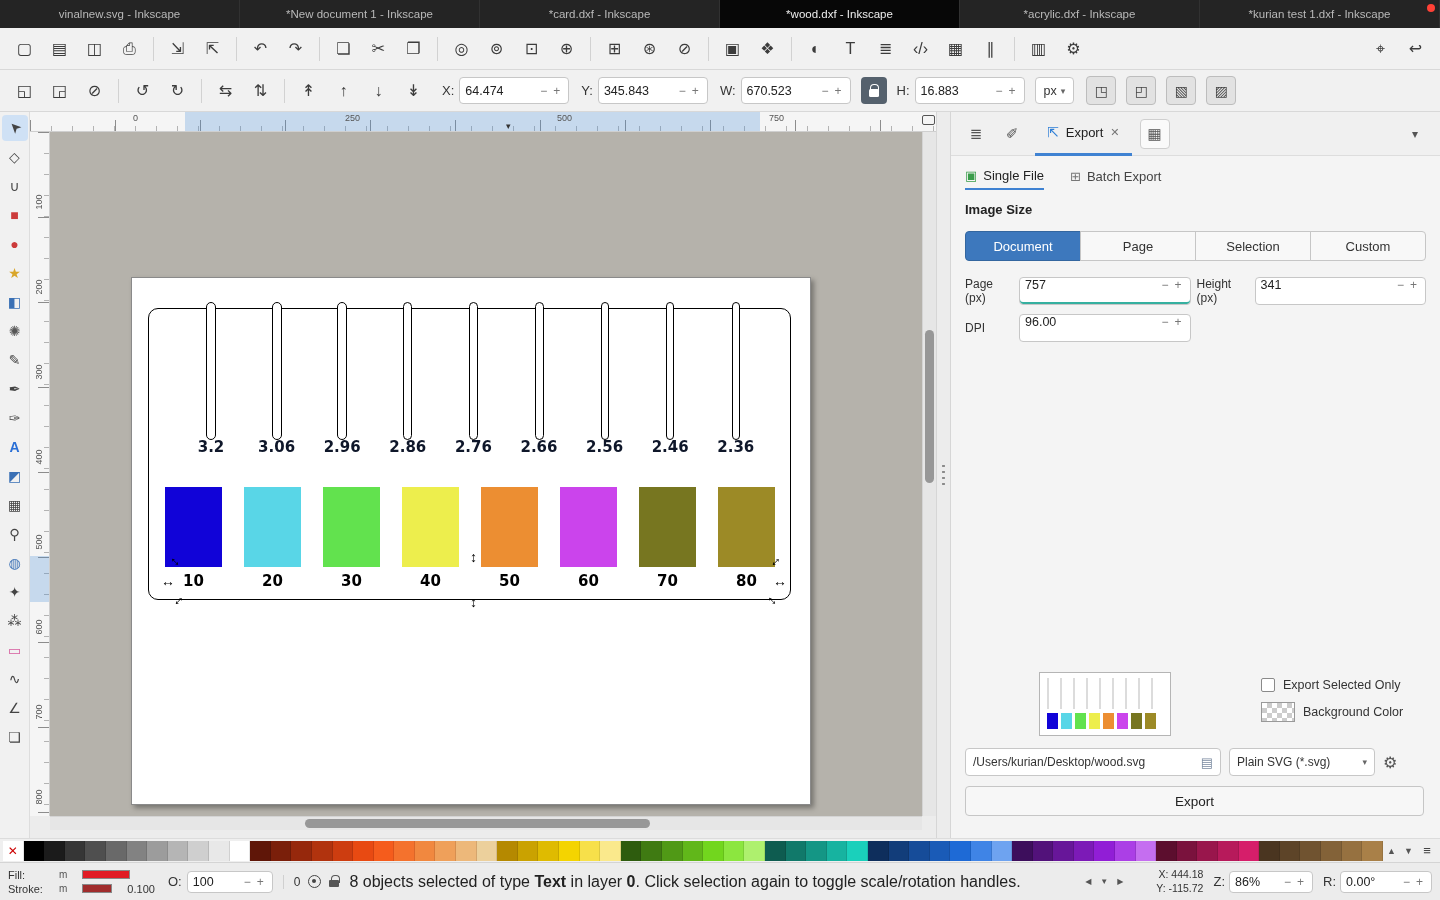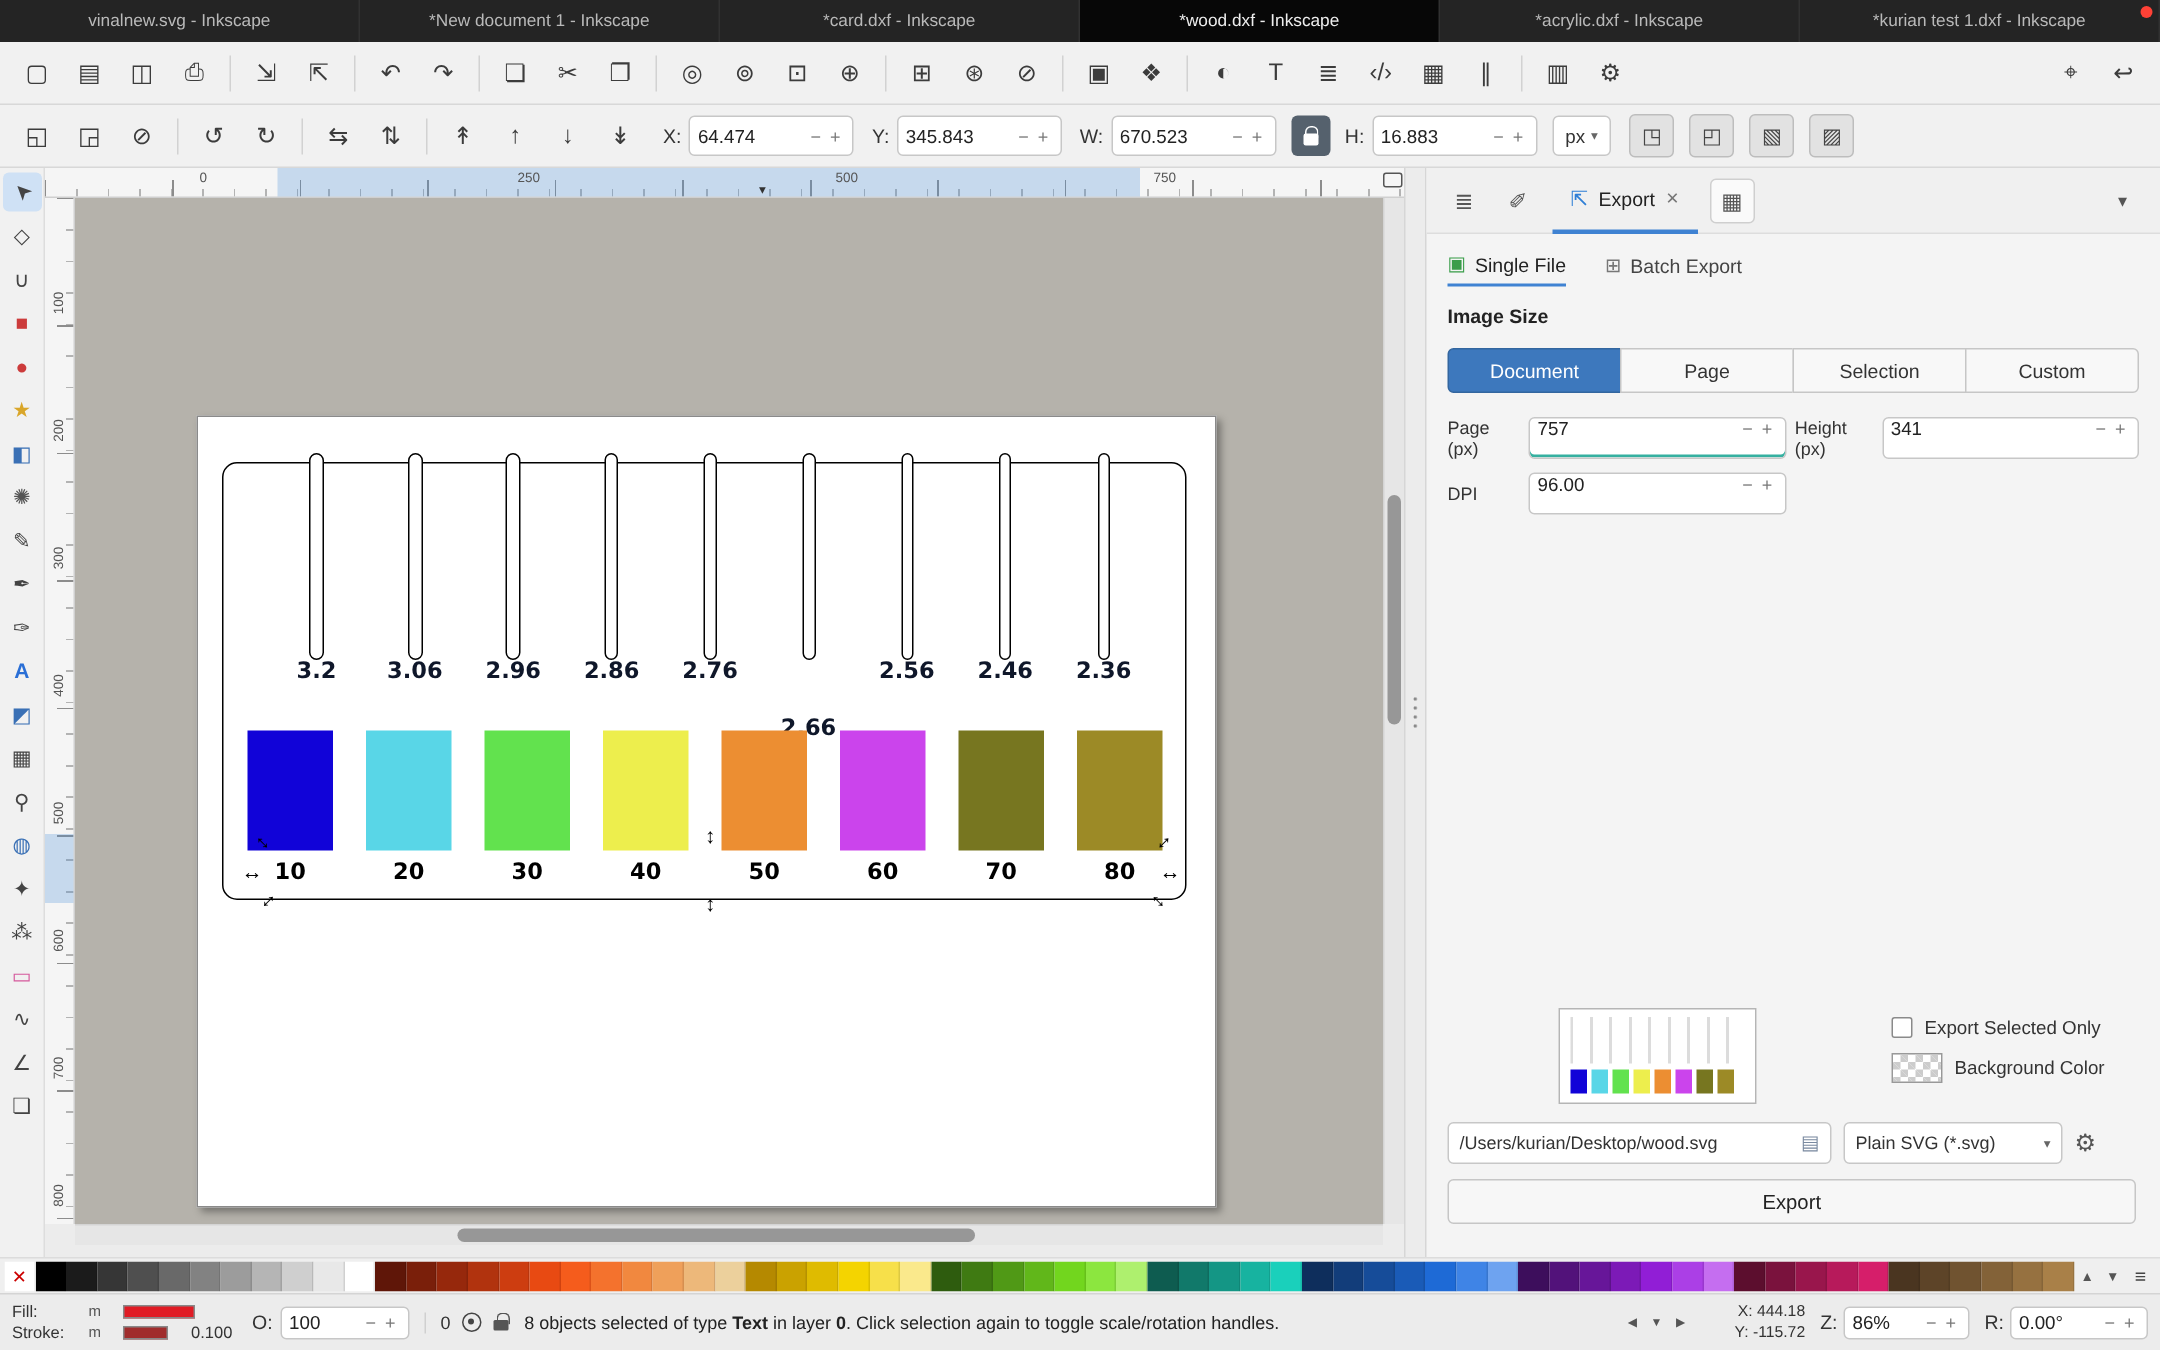--- a/index.html
+++ b/index.html
@@ -80,21 +80,21 @@
   .micon.single{color:#3a9d4a}
   .micon.batch{color:#777}
   #scoperow{display:flex;padding:6px 14px 12px}
   .scope{flex:1;height:30px;border:1px solid #c6c6c6;background:#f8f8f8;font-size:13px;color:#333;margin-left:-1px}
   .scope:first-child{border-radius:4px 0 0 4px;margin-left:0}
   .scope:last-child{border-radius:0 4px 4px 0}
   .scope.active{background:#3d78bd;border-color:#33669f;color:#fff}
   #imgsize{font-size:13px;font-weight:700;color:#222;margin:6px 14px 8px}
   .sizerow{display:grid;grid-template-columns:48px 1fr 52px 1fr;align-items:center;gap:6px;padding:4px 14px}
   .sizelab{font-size:12px;color:#333;line-height:1.2}
-  .spin2{display:flex;align-items:flex-start;height:28px;background:#fff;border:1px solid #c7c7c7;border-radius:4px;padding:0 5px}
+  .spin2{display:flex;align-items:flex-end;height:28px;background:#fff;border:1px solid #c7c7c7;border-radius:4px;padding:12px 5px}
   .spin2 .val{flex:1;font-size:12.5px;color:#222}
   .spin2.teal{box-shadow:inset 0 -2px 0 #35b0a0}
   #preview{position:absolute;left:88px;top:560px;width:132px;height:64px;background:#fff;border:1px solid #b5b5b5;display:flex;flex-direction:column;padding:5px 7px 6px}
   #pstripes{flex:1;background-image:repeating-linear-gradient(90deg,#dcdcdc 0 2px,transparent 2px 13px);margin-bottom:4px}
   #prow{display:flex;gap:3px}
   .pv{width:11px;height:16px;display:block}
   #opts{position:absolute;left:310px;top:566px;width:170px}
   .optrow{display:flex;align-items:center;gap:8px;margin-bottom:10px}
   .cb{width:14px;height:14px;background:#fff;border:1px solid #8a8a8a;border-radius:2px;flex:none}
   .optlab{font-size:12.5px;color:#333;white-space:nowrap}
@@ -125,21 +125,21 @@
   .fsm{font-size:10px;color:#555}
   .fswatch{height:9px;border:1px solid #888}
   #fillsw{width:48px}
   #strokesw{width:30px}
   .spin.sm{width:86px;height:22px}
   #layerblk{display:flex;align-items:center;gap:8px;border-left:1px solid #d0d0d0;padding-left:10px;flex:none}
   .eye{width:13px;height:13px;border:1.6px solid #444;border-radius:50%;position:relative;display:block}
   .eye::after{content:"";position:absolute;left:3px;top:3px;width:4px;height:4px;border-radius:50%;background:#444}
   .slock{position:relative;width:10px;height:7px;background:#555;border-radius:1px;display:block;margin-top:4px}
   .slock::before{content:"";position:absolute;left:1.5px;top:-5px;width:7px;height:7px;border:1.6px solid #555;border-bottom:0;border-radius:4px 4px 0 0}
-  #message{flex:1;font-size:12px;color:#222;white-space:nowrap;overflow:hidden;text-overflow:ellipsis}
+  #message{flex:1;font-size:16px;color:#222;white-space:nowrap;overflow:hidden;text-overflow:ellipsis}
   #message b{font-weight:700}
   #navarrows{display:flex;gap:9px;flex:none;font-size:8px;color:#555;align-items:center}
   #xyblk{flex:none;text-align:right;font-size:10.5px;line-height:1.3;color:#333;width:70px}
   .zr{display:flex;align-items:center;gap:4px;flex:none}
 </style>
 </head>
 <body>
 
 <div id="tabbar">
     <div class="wtab">vinalnew.svg - Inkscape</div>
@@ -360,21 +360,21 @@
     <div class="slotlab" style="left: 131px;">3.2</div>
     <div class="slot" style="left: 221.6px; width: 10px;"></div>
     <div class="slotlab" style="left: 196.6px;">3.06</div>
     <div class="slot" style="left: 287.2px; width: 10px;"></div>
     <div class="slotlab" style="left: 262.2px;">2.96</div>
     <div class="slot" style="left: 353.3px; width: 9px;"></div>
     <div class="slotlab" style="left: 327.8px;">2.86</div>
     <div class="slot" style="left: 418.9px; width: 9px;"></div>
     <div class="slotlab" style="left: 393.4px;">2.76</div>
     <div class="slot" style="left: 484.5px; width: 9px;"></div>
-    <div class="slotlab" style="left: 459px; margin-top: 38px;">2.66</div>
+    <div class="slotlab" style="left: 459px;">2.66</div>
     <div class="slot" style="left: 550.6px; width: 8px;"></div>
     <div class="slotlab" style="left: 524.6px;">2.56</div>
     <div class="slot" style="left: 616.2px; width: 8px;"></div>
     <div class="slotlab" style="left: 590.2px;">2.46</div>
     <div class="slot" style="left: 681.8px; width: 8px;"></div>
     <div class="slotlab" style="left: 655.8px;">2.36</div>
     <div class="crect" style="left: 115px; background: rgb(17, 3, 216);"></div>
     <div class="crectlab" style="left: 115px;">10</div>
     <div class="crect" style="left: 194px; background: rgb(89, 214, 231);"></div>
     <div class="crectlab" style="left: 194px;">20</div>

